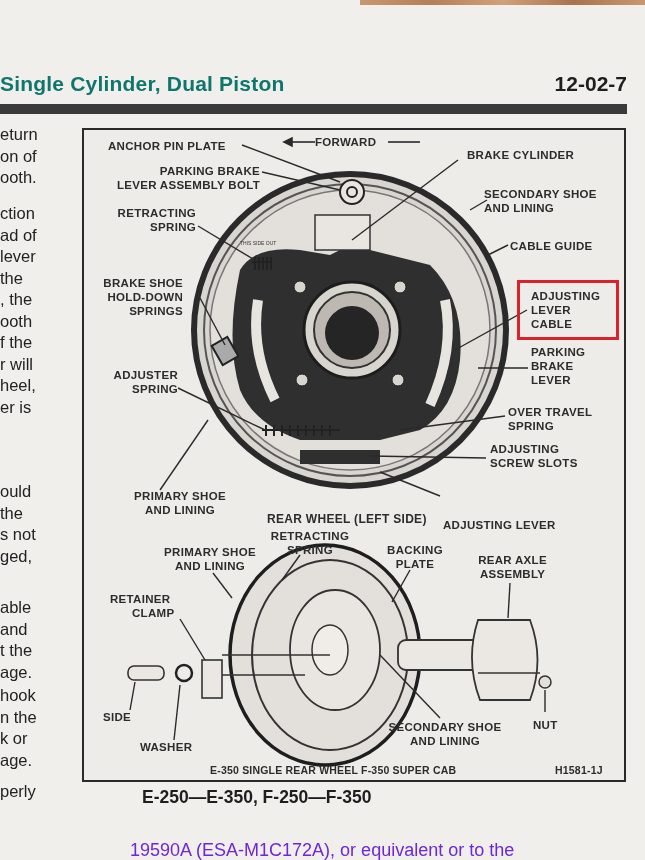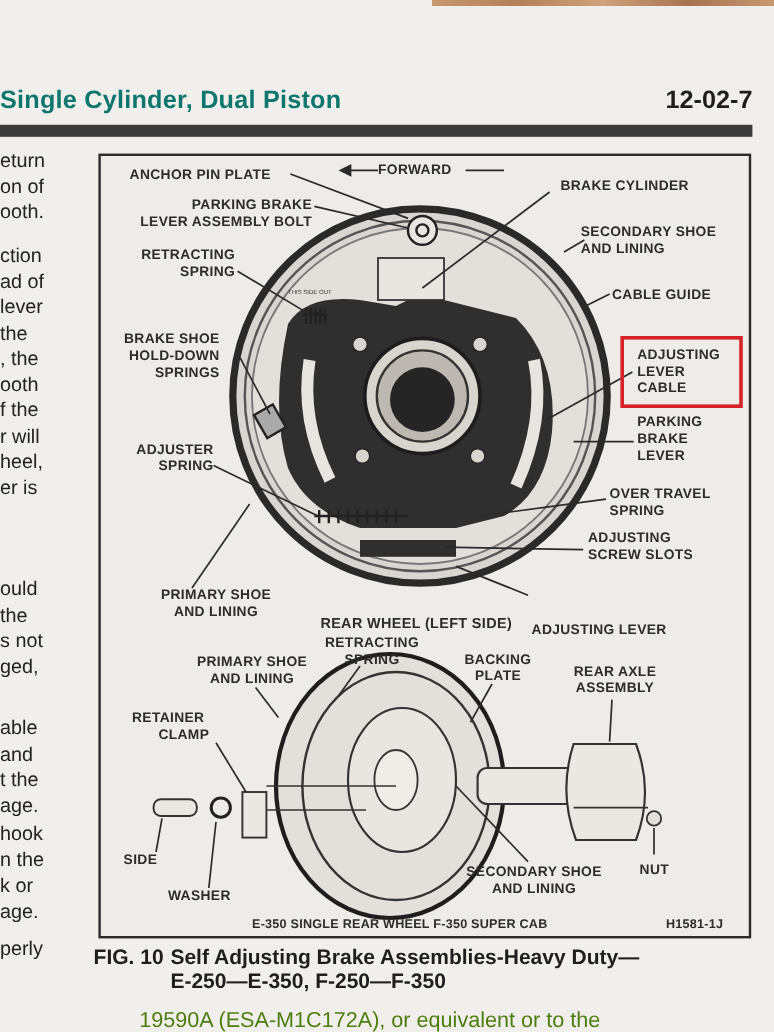--- a/index.html
+++ b/index.html
@@ -12,21 +12,21 @@
   .body-col span{display:block;direction:ltr;unicode-bidi:bidi-override;}
   .figbox{position:absolute;left:82px;top:128px;width:540px;height:650px;border:2px solid #2a2a2a;background:#eeece8;}
   .lbl{position:absolute;font-size:11.5px;font-weight:bold;color:#2c2c2c;line-height:14px;letter-spacing:0.3px;white-space:nowrap;}
   .r{text-align:right;}
   .c{text-align:center;}
   .hl{position:absolute;left:517px;top:280px;width:102px;height:60px;border:3px solid #d8232a;box-sizing:border-box;}
   .foot{position:absolute;font-size:10.5px;font-weight:bold;color:#2c2c2c;letter-spacing:0.2px;}
   .caption{position:absolute;left:78px;top:787px;font-size:17.5px;font-weight:bold;color:#1e1e1e;line-height:20px;}
   .caption .fig{display:inline-block;width:64px;}
   .caption .l2{padding-left:64px;}
-  .bodyline{position:absolute;left:116px;top:840px;font-size:18px;color:#4d7c0f;white-space:nowrap;}
+  .bodyline{position:absolute;left:130px;top:840px;font-size:18px;color:#6d28d9;white-space:nowrap;}
   svg{position:absolute;left:0;top:0;}
 </style>
 </head>
 <body>
 
 <div class="wood"></div>
 
 <div class="hdr-title">Single Cylinder, Dual Piston</div>
 <div class="hdr-page">12-02-7</div>
 <div class="hdr-bar"></div>
@@ -249,17 +249,16 @@
 <div class="lbl c" style="left:385px;top:720px;width:120px">
   <div>SECONDARY SHOE</div>
   <div>AND LINING</div>
 </div>
 <div class="lbl" style="left:533px;top:718px">NUT</div>
 
 <div class="foot" style="left:210px;top:764px">E-350 SINGLE REAR WHEEL F-350 SUPER CAB</div>
 <div class="foot" style="left:555px;top:764px">H1581-1J</div>
 
 <div class="caption">
-  <div><span class="fig">FIG. 10</span><span>Self Adjusting Brake Assemblies-Heavy Duty—</span></div>
   <div class="l2">E-250—E-350, F-250—F-350</div>
 </div>
 
 <div class="bodyline">19590A (ESA-M1C172A), or equivalent or to the</div>
 
 </body></html>

